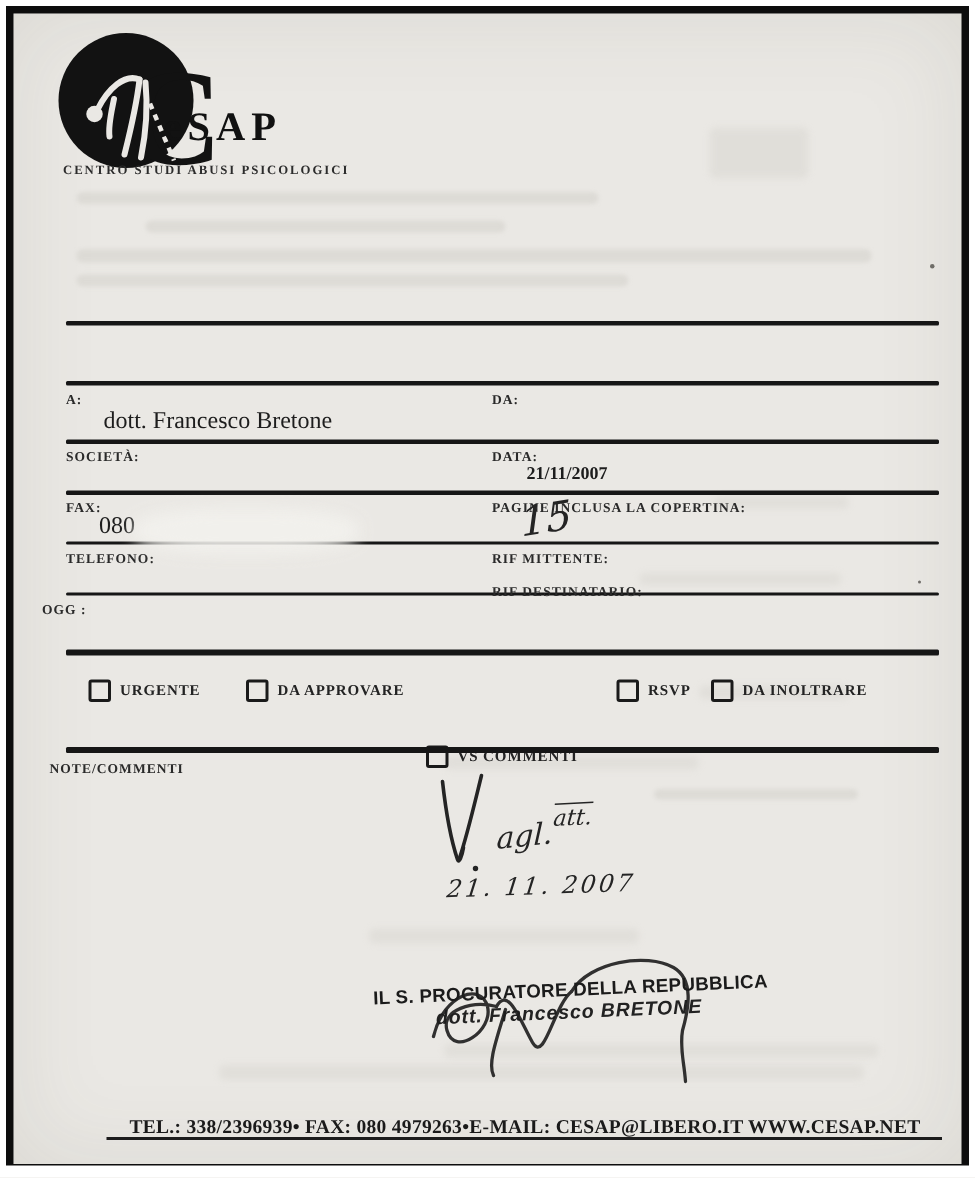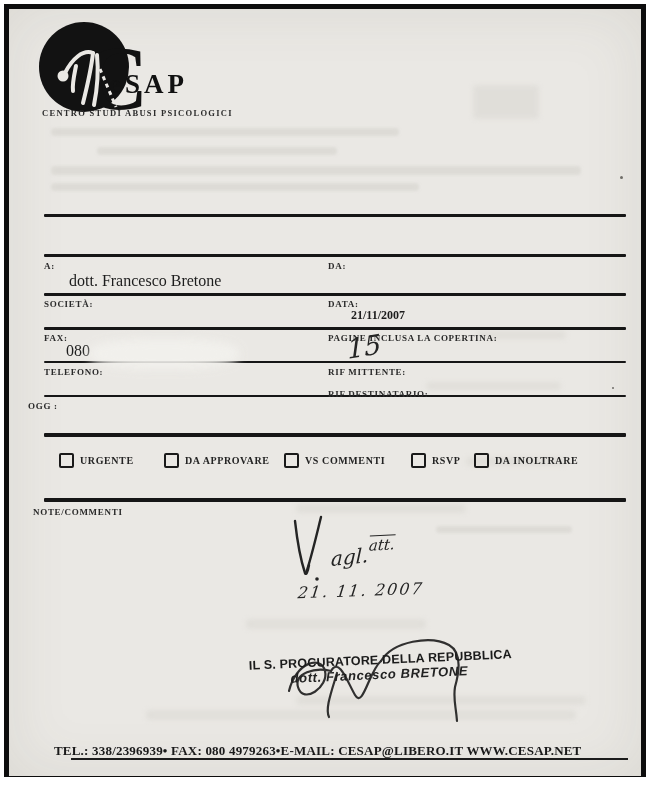--- a/index.html
+++ b/index.html
@@ -36,21 +36,21 @@
   .stamp{position:absolute;left:240px;top:644px;width:260px;transform:rotate(-2.5deg);
          text-align:center;z-index:2;}
   .stamp .l1{font-family:"Liberation Sans",sans-serif;font-size:12.5px;font-weight:700;
              letter-spacing:.2px;color:#1b1b1b;white-space:nowrap;}
   .stamp .l2{font-family:"Liberation Sans",sans-serif;font-size:13px;font-style:italic;
              font-weight:600;letter-spacing:.6px;color:#222;white-space:nowrap;}
   
   .footer-addr{position:absolute;left:35px;width:592px;top:722px;text-align:center;
                font-family:"Liberation Sans",sans-serif;font-size:10.5px;font-weight:700;
                letter-spacing:.4px;color:#222;}
-  .footer-contacts{position:absolute;left:45px;width:592px;top:734px;
+  .footer-contacts{position:absolute;left:45px;width:592px;top:734px;text-align:center;
                font-family:"Liberation Serif",serif;font-size:13px;font-weight:600;
                letter-spacing:.2px;color:#1a1a1a;white-space:nowrap;}
   .footer-line{position:absolute;left:62px;width:557px;top:749px;height:2px;background:#1c1c1c;}
   
   .ghost{position:absolute;background:#d3d1cb;opacity:.55;filter:blur(1.4px);border-radius:4px;}
   .ghost.soft{opacity:.4;filter:blur(2.5px);}
   .speck{position:absolute;background:#6f6d68;border-radius:50%;}
   .smudge{position:absolute;background:#f2f1ed;filter:blur(5px);opacity:.95;z-index:5;border-radius:40%;}
   
   .brand{position:absolute;left:100px;top:60px;font-family:"Liberation Serif",serif;
@@ -125,21 +125,21 @@
   <div class="hr thick" style="top:424px;"></div>
 
   <div class="cb" style="left:50px;">
     <span class="box"></span>
     <span class="cblbl">URGENTE</span>
   </div>
   <div class="cb" style="left:155px;">
     <span class="box"></span>
     <span class="cblbl">DA APPROVARE</span>
   </div>
-  <div class="cb" style="left:275px;">
+  <div class="cb" style="left:275px;margin-top:44px;">
     <span class="box"></span>
     <span class="cblbl">VS COMMENTI</span>
   </div>
   <div class="cb" style="left:402px;">
     <span class="box"></span>
     <span class="cblbl">RSVP</span>
   </div>
   <div class="cb" style="left:465px;">
     <span class="box"></span>
     <span class="cblbl">DA INOLTRARE</span>

